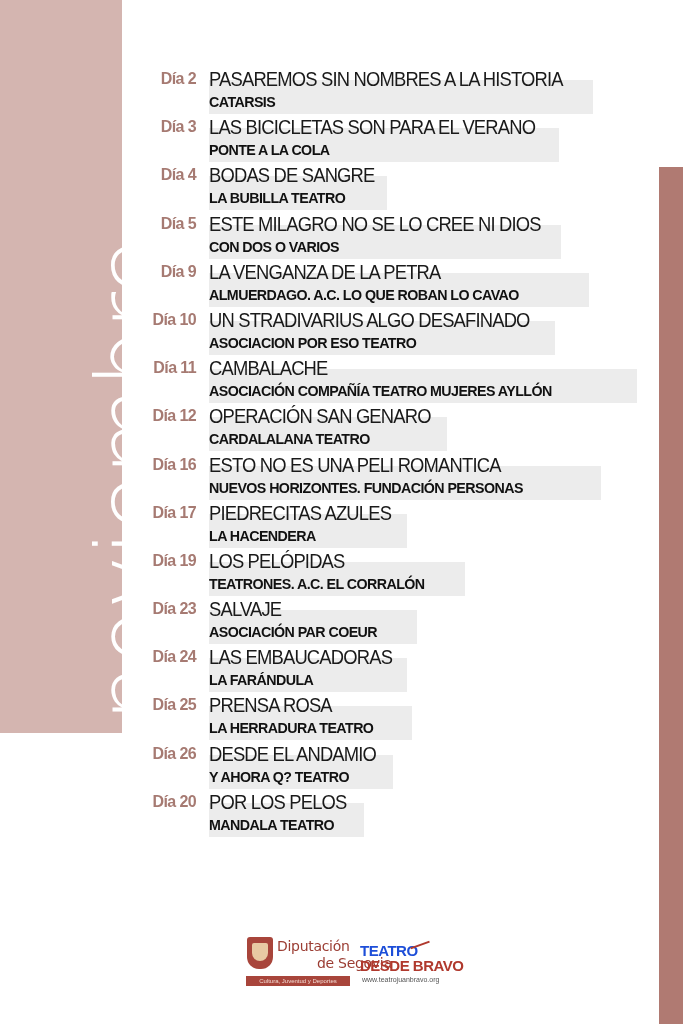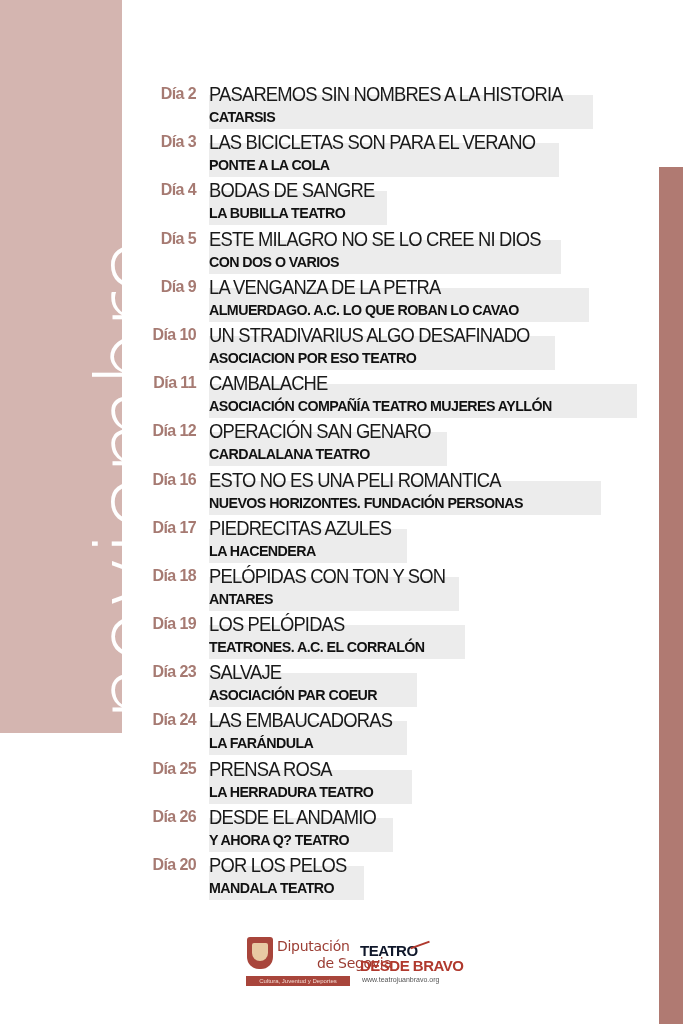--- a/index.html
+++ b/index.html
@@ -6,37 +6,37 @@
   body { width:683px; height:1024px; background:#ffffff; position:relative; overflow:hidden;
          font-family:"Liberation Sans", sans-serif; }
   .side-panel { position:absolute; left:0; top:0; width:122px; height:733px; background:#d4b5b0; overflow:hidden; }
   .month { position:absolute; left:86px; top:722px; transform:rotate(-90deg); transform-origin:0 0;
            font-family:"DejaVu Sans", sans-serif; font-weight:200; font-size:92px; color:#ffffff;
            letter-spacing:-1px; white-space:nowrap; line-height:1; -webkit-text-stroke:0; font-stretch:condensed; }
   .subtitle { position:absolute; left:118px; top:698px; transform:rotate(-90deg); transform-origin:0 0;
               font-family:"Liberation Sans", sans-serif; font-weight:bold; font-size:38px; color:#ffffff;
               white-space:nowrap; line-height:1; letter-spacing:-0.5px; }
   .right-bar { position:absolute; left:659px; top:167px; width:24px; height:857px; background:#b07a72; }
-  .list { position:absolute; left:0; top:83px; width:566px; }
+  .list { position:absolute; left:0; top:68px; width:566px; }
   .row { position:relative; height:48.2px; }
   .day { position:absolute; left:0; width:196px; top:2px; text-align:right; font-weight:bold; font-size:16px;
          color:#a67a72; letter-spacing:-0.6px; font-family:"Liberation Sans", sans-serif; }
   .hl { position:absolute; left:209px; top:12px; height:34px; background:#ececec; }
   .title { position:absolute; left:209px; top:0px; font-size:20px; color:#1a1a1a; white-space:nowrap;
            letter-spacing:-0.9px; transform:scaleX(0.92); transform-origin:0 0; }
   .company { position:absolute; left:209px; top:25px; font-size:15px; font-weight:bold; color:#111111;
              white-space:nowrap; letter-spacing:-0.6px; transform:scaleX(0.95); transform-origin:0 0; }
   .footer { position:absolute; left:244px; top:932px; height:60px; width:230px; }
   .crest { position:absolute; left:3px; top:5px; width:26px; height:32px; background:#a8453b; border-radius:3px 3px 12px 12px; }
   .crest::after { content:""; position:absolute; left:5px; top:6px; width:16px; height:18px; background:#e8c9a3; border-radius:2px 2px 8px 8px; }
   .dip-1 { position:absolute; left:33px; top:6px; font-size:14px; color:#9b3d33; font-family:"DejaVu Sans", sans-serif; letter-spacing:-0.3px; }
   .dip-2 { position:absolute; left:33px; top:23px; font-size:14px; color:#9b3d33; font-family:"DejaVu Sans", sans-serif; letter-spacing:-0.3px;margin-left:40px; }
   .dip-bar { position:absolute; left:2px; top:44px; width:104px; height:10px; background:#a8453b; color:#f3dcd4; font-size:6px;
              text-align:center; line-height:10px; white-space:nowrap; overflow:hidden; }
-  .tjb-1 { position:absolute; left:116px; top:10px; font-size:15px; font-weight:bold; color:#0f172a; letter-spacing:-0.5px; }
+  .tjb-1 { position:absolute; left:116px; top:10px; font-size:15px; font-weight:bold; color:#1d4ed8; letter-spacing:-0.5px; }
   .tjb-slash { position:absolute; left:166px; top:12px; width:20px; height:1.5px; background:#b0392d; transform:rotate(-20deg); }
   .tjb-2 { position:absolute; left:116px; top:25px; font-size:15px; font-weight:bold; color:#b0392d; letter-spacing:-0.5px; }
   .tjb-url { position:absolute; left:118px; top:44px; font-size:7px; color:#555; }
 </style>
 </head>
 <body>
 
 <div class="side-panel">
   <div class="month">noviembre</div>
   <div class="subtitle">calendario</div>
@@ -99,26 +99,20 @@
       <div class="title">ESTO NO ES UNA PELI ROMANTICA</div>
       <div class="company">NUEVOS HORIZONTES. FUNDACIÓN PERSONAS</div>
     </div>
     <div class="row">
       <div class="hl" style="width:198px"></div>
       <div class="day">Día 17</div>
       <div class="title">PIEDRECITAS AZULES</div>
       <div class="company">LA HACENDERA</div>
     </div>
     <div class="row">
-      <div class="hl" style="width:250px"></div>
-      <div class="day">Día 18</div>
-      <div class="title">PELÓPIDAS CON TON Y SON</div>
-      <div class="company">ANTARES</div>
-    </div>
-    <div class="row">
       <div class="hl" style="width:256px"></div>
       <div class="day">Día 19</div>
       <div class="title">LOS PELÓPIDAS</div>
       <div class="company">TEATRONES. A.C. EL CORRALÓN</div>
     </div>
     <div class="row">
       <div class="hl" style="width:208px"></div>
       <div class="day">Día 23</div>
       <div class="title">SALVAJE</div>
       <div class="company">ASOCIACIÓN PAR COEUR</div>

